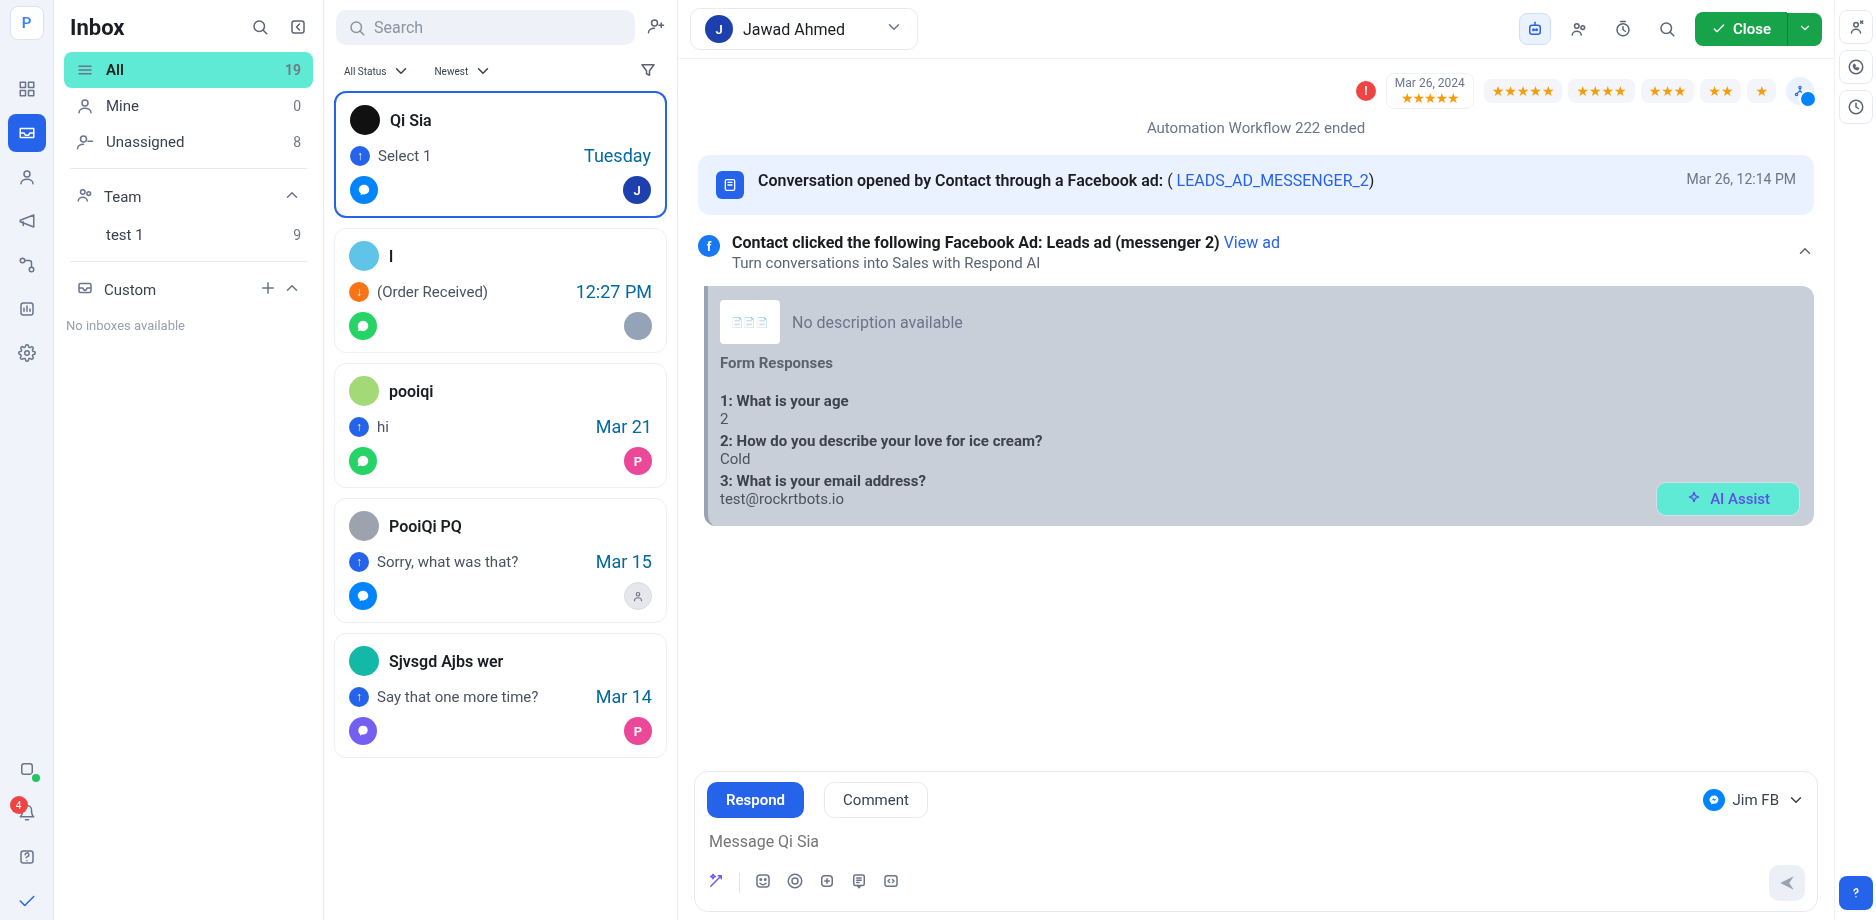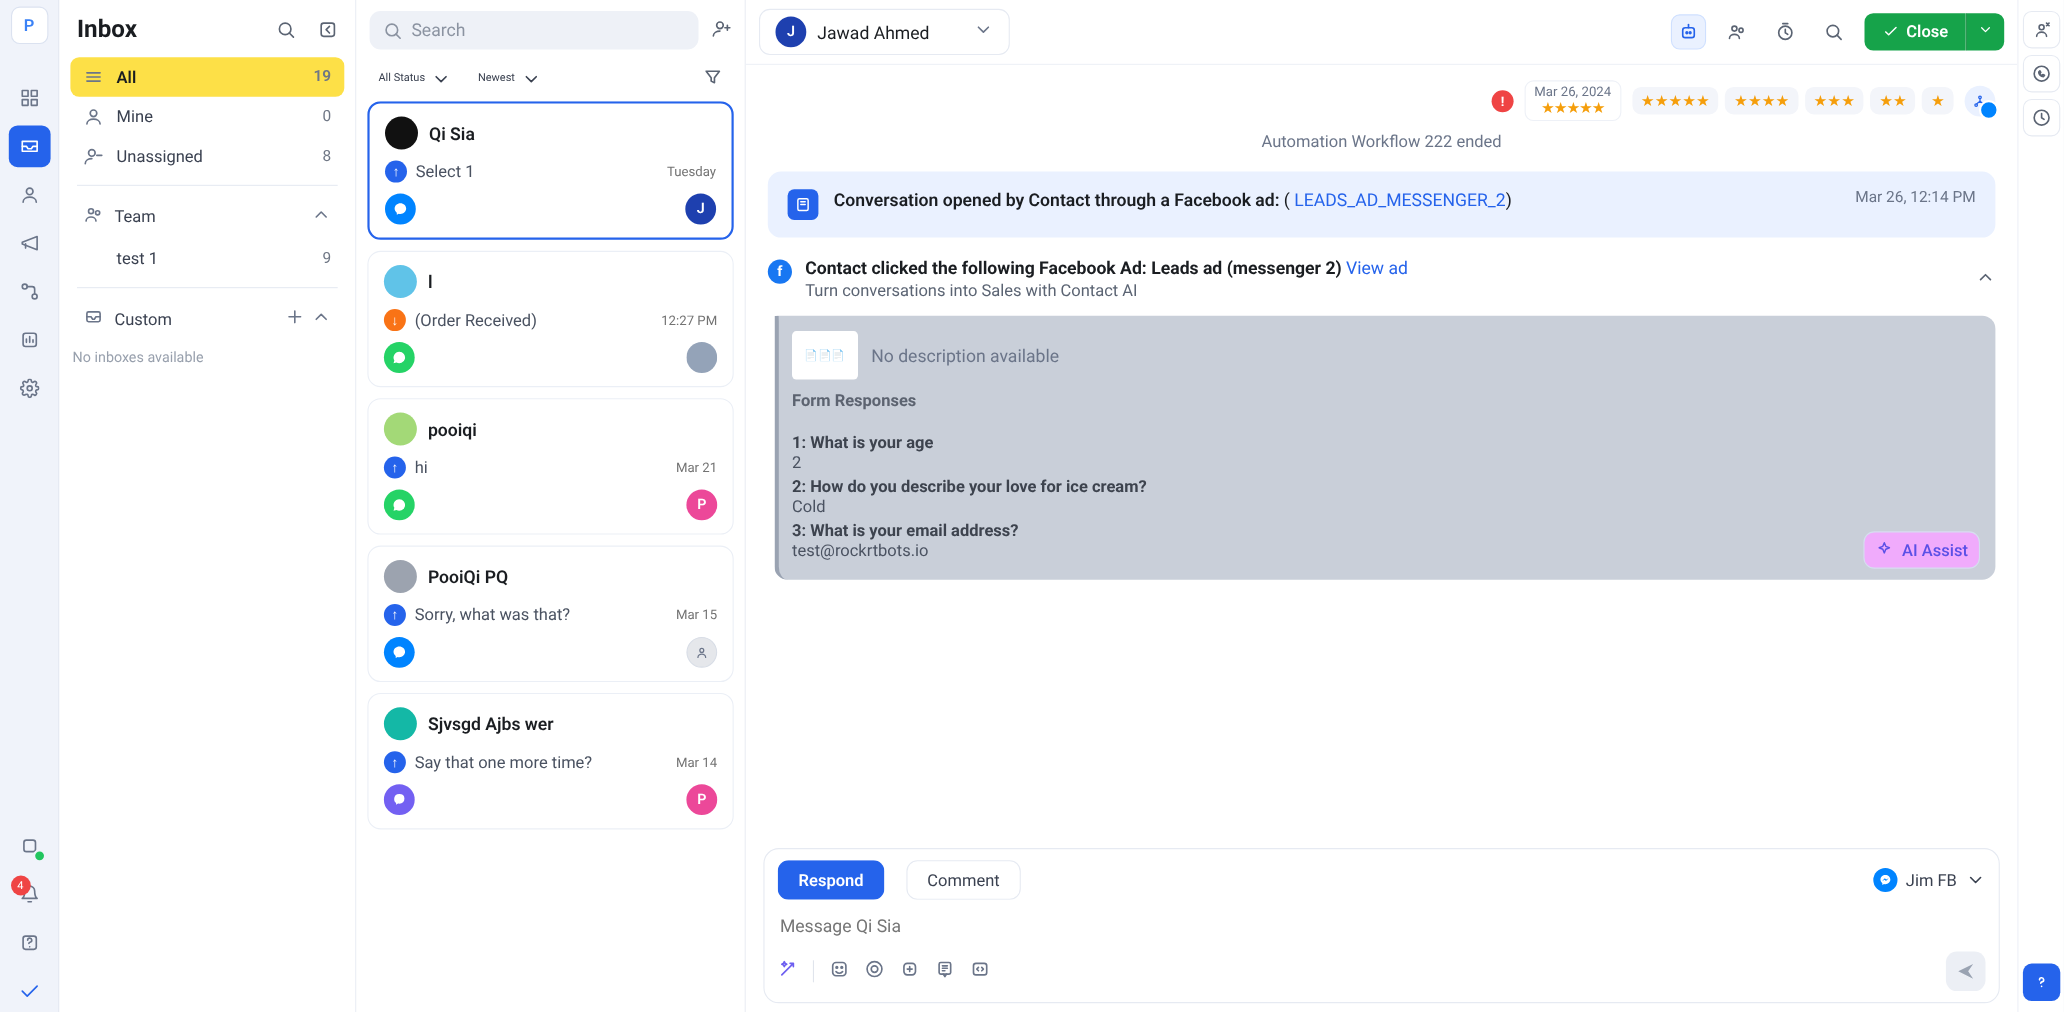--- a/index.html
+++ b/index.html
@@ -15,21 +15,21 @@
 .rail .status-dot::after{content:"";position:absolute;right:4px;bottom:4px;width:8px;height:8px;border-radius:50%;background:#22c55e;border:2px solid #f0f3fa}
 .rail .bell{position:relative}
 .rail .bell .badge{position:absolute;top:2px;left:2px;background:#ef4444;color:#fff;font-size:10px;width:18px;height:18px;border-radius:9px;display:flex;align-items:center;justify-content:center}
 
 .side{background:#fff;border-right:1px solid #e6eaf2;padding:12px 10px;overflow:auto}
 .side-head{display:flex;align-items:center;justify-content:space-between;margin-bottom:10px}
 .side-head h1{font-size:22px;font-weight:700;padding-left:6px}
 .side-head .tools{display:flex;gap:8px;color:#5b6473}
 .side-head .tools .icbtn{width:30px;height:30px;display:flex;align-items:center;justify-content:center;cursor:pointer;border-radius:6px}
 .side .row{display:flex;align-items:center;gap:10px;padding:9px 12px;border-radius:8px;color:#3a4150;cursor:pointer;font-size:15px}
-.side .row.active{background:#fde047;font-weight:600;color:#1a1d21}
+.side .row.active{background:#5eead4;font-weight:600;color:#1a1d21}
 .side .row .ic{width:20px;color:#6b7589;display:flex}
 .side .row .cnt{margin-left:auto;color:#6f7785;font-size:14px}
 .side hr{border:none;border-top:1px solid #e6eaf2;margin:8px 6px}
 .side .sect{display:flex;align-items:center;gap:10px;padding:9px 12px;color:#3a4150;font-size:15px}
 .side .sect .ic{color:#6b7589}
 .side .sect .chev{margin-left:auto;color:#6b7589}
 .side .empty{color:#98a0ad;font-size:13px;padding:8px 2px}
 
 .list{background:#fff;border-right:1px solid #e6eaf2;display:flex;flex-direction:column}
 .list-top{display:flex;gap:12px;align-items:center;padding:10px 12px}
@@ -43,21 +43,21 @@
 .card{border:1px solid #ebeff6;border-radius:12px;padding:12px 14px;margin-bottom:10px}
 .card.sel{border:2px solid #2563eb}
 .card .r1{display:flex;align-items:center;gap:10px}
 .card .r1 .avatar{width:30px;height:30px;border-radius:50%;background:#111;color:#fff;display:flex;align-items:center;justify-content:center;font-size:12px}
 .card .r1 .name{font-weight:600;font-size:16px}
 .card .r2{display:flex;align-items:center;gap:8px;margin-top:10px}
 .card .r2 .dir{width:20px;height:20px;border-radius:50%;display:flex;align-items:center;justify-content:center;color:#fff;font-size:12px}
 .card .r2 .dir.up{background:#2563eb}
 .card .r2 .dir.down{background:#f97316}
 .card .r2 .preview{color:#4a5261;font-size:15px}
-.card .r2 .time{margin-left:auto;color:#737373;font-size:12px}
+.card .r2 .time{margin-left:auto;color:#0369a1;font-size:18px}
 .card .r3{display:flex;align-items:center;margin-top:10px}
 .card .r3 .chan{width:28px;height:28px;border-radius:50%;display:flex;align-items:center;justify-content:center;color:#fff}
 .card .r3 .chan.fb{background:#0084ff}
 .card .r3 .chan.wa{background:#25d366}
 .card .r3 .chan.vi{background:#7360f2}
 .card .r3 .assignee{margin-left:auto;width:28px;height:28px;border-radius:50%;display:flex;align-items:center;justify-content:center;color:#fff;font-size:13px;font-weight:600}
 
 .main{display:flex;flex-direction:column;background:#fff}
 .mhead{display:flex;align-items:center;gap:12px;padding:8px 12px;border-bottom:1px solid #eef1f7}
 .contact-pill{display:flex;align-items:center;gap:10px;border:1px solid #e6eaf2;border-radius:10px;padding:6px 14px;cursor:pointer}
@@ -94,21 +94,21 @@
 .ad-evt .hdr .htxt .vw{color:#2563eb;cursor:pointer}
 .ad-evt .hdr .htxt .sub{color:#5b6473;font-size:15px;margin-top:2px}
 .ad-evt .hdr .chev{color:#5b6473;cursor:pointer;align-self:center}
 .ad-body{background:#c9cfd9;border-radius:0 12px 12px 12px;margin:14px 0 0 6px;padding:14px 16px 14px 12px;position:relative;border-left:4px solid #9aa3b2}
 .ad-body .nd{display:flex;gap:12px;align-items:center;margin-bottom:10px}
 .ad-body .nd .thumb{width:60px;height:44px;background:#fff;border-radius:4px;display:flex;align-items:center;justify-content:center;font-size:10px;color:#6b7589}
 .ad-body .nd .ndt{color:#6b7589}
 .ad-body h4{font-size:15px;font-weight:700;color:#5c6370;margin-bottom:20px}
 .ad-body .q{font-weight:700;color:#3d434e;font-size:15px}
 .ad-body .a{color:#4a5261;font-size:15px;margin-bottom:4px}
-.ai-assist{position:absolute;right:14px;bottom:10px;background:#f0abfc;border:1px solid #d6def0;border-radius:10px;padding:7px 10px;display:flex;align-items:center;gap:8px;color:#5b50e6;font-size:15px;font-weight:500;cursor:pointer}
+.ai-assist{position:absolute;right:14px;bottom:10px;background:#5eead4;border:1px solid #d6def0;border-radius:10px;padding:7px 29px;display:flex;align-items:center;gap:8px;color:#5b50e6;font-size:15px;font-weight:500;cursor:pointer}
 
 .composer{border:1px solid #e6eaf2;border-radius:14px;margin:10px 16px 8px;padding:10px 12px}
 .composer .tabs{display:flex;align-items:center;gap:20px}
 .composer .tab{padding:8px 18px;border-radius:10px;font-size:15px;cursor:pointer;border:1px solid transparent}
 .composer .tab.active{background:#2563eb;color:#fff;font-weight:600}
 .composer .tab.inactive{background:#fff;border:1px solid #e6eaf2;color:#3a4150}
 .composer .chansel{margin-left:auto;display:flex;align-items:center;gap:8px;color:#3a4150;font-size:15px;cursor:pointer}
 .composer .chansel .fbico{width:22px;height:22px;border-radius:50%;background:#0084ff;color:#fff;display:flex;align-items:center;justify-content:center}
 .composer .input{width:100%;border:none;outline:none;font-size:16px;color:#8b93a1;padding:14px 2px}
 .composer .toolbar{display:flex;align-items:center;gap:14px;color:#6b7589}
@@ -511,21 +511,21 @@
           <b>Conversation opened by Contact through a Facebook ad:</b> ( <span class="link">LEADS_AD_MESSENGER_2</span>)
         </div>
         <div class="ts">Mar 26, 12:14 PM</div>
       </div>
 
       <div class="ad-evt">
         <div class="hdr">
           <div class="fb">f</div>
           <div class="htxt">
             <div><b>Contact clicked the following Facebook Ad: Leads ad (messenger 2)</b> <span class="vw">View ad</span></div>
-            <div class="sub">Turn conversations into Sales with Contact AI</div>
+            <div class="sub">Turn conversations into Sales with Respond AI</div>
           </div>
           <div class="chev"><svg viewBox="0 0 24 24">
                 <path d="M6 15l6-6 6 6"></path>
               </svg></div>
         </div>
         <div class="ad-body">
           <div class="nd">
             <div class="thumb">📄📄📄</div>
             <div class="ndt">No description available</div>
           </div>

